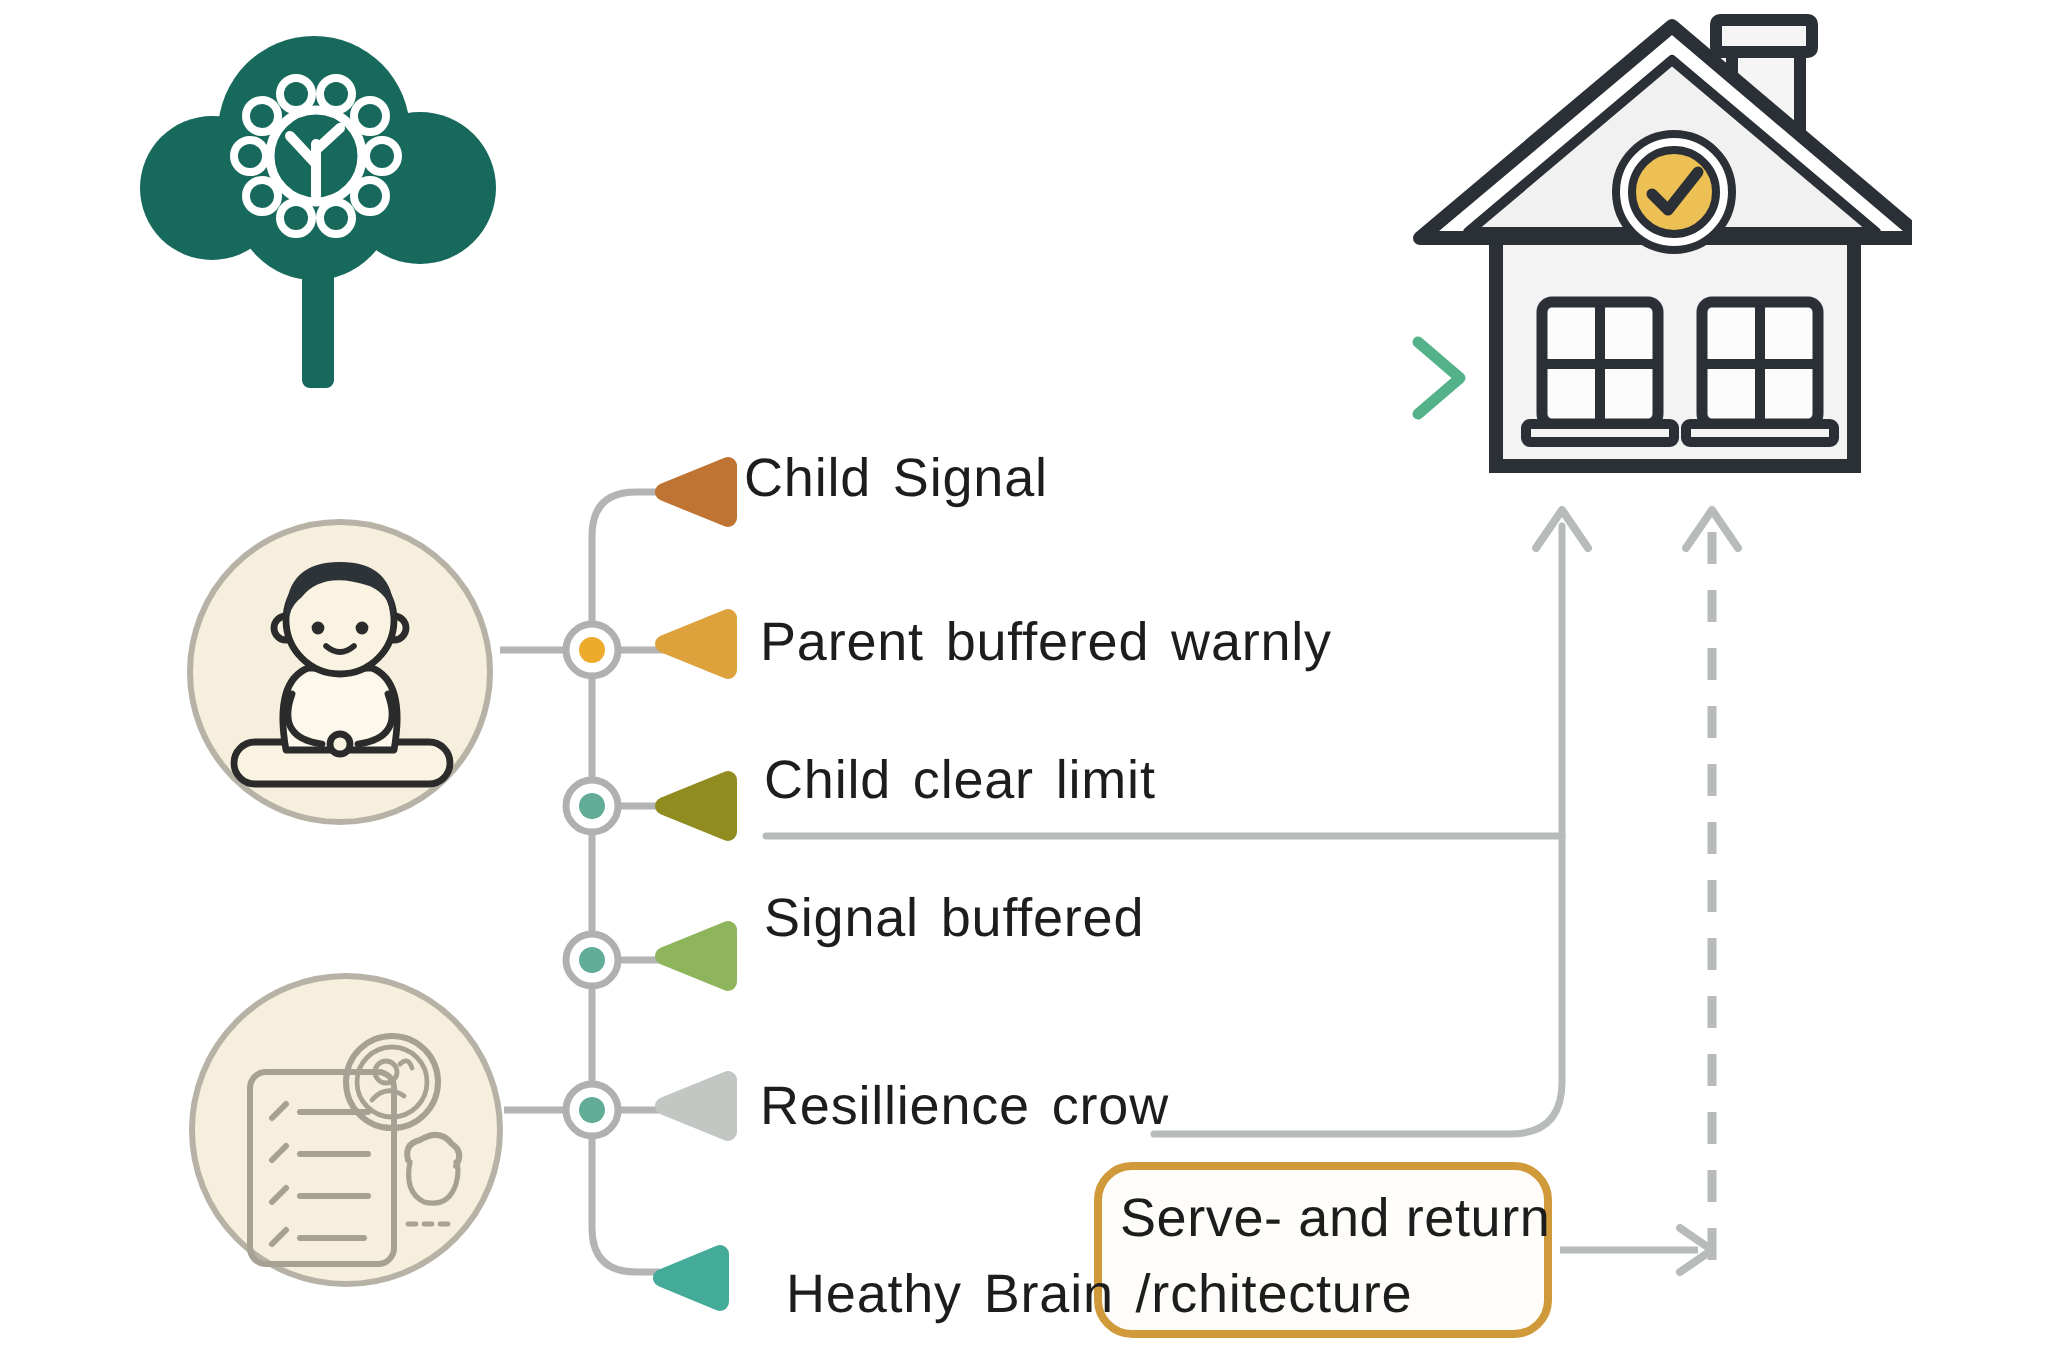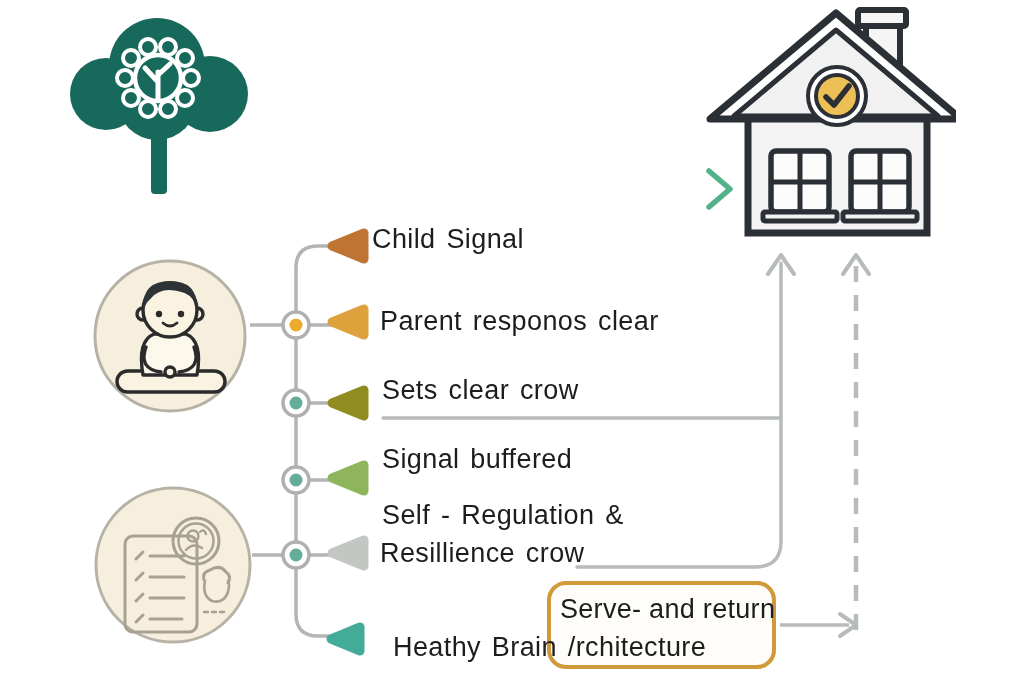--- a/index.html
+++ b/index.html
@@ -151,23 +151,22 @@
       <circle cx="104" cy="57" r="17.5" stroke-width="2.4"></circle>
       <circle cx="101" cy="52" r="5.5" stroke-width="2.4"></circle>
       <path d="M94 66 Q101 58 110 64 M108 48 Q112 44 114 50" stroke-width="2.4"></path>
       <path d="M112 96 Q110 88 118 86 Q128 80 134 88 Q140 92 136 99" stroke-width="3"></path>
       <path d="M113 97 Q110 112 120 117 Q132 120 136 108 Q138 100 136 97" stroke-width="2.6"></path>
       <path d="M112 128 H116 M120 128 H124 M128 128 H132" stroke-width="2.4"></path>
     </g>
   </svg>
 
   <div class="label" style="left:372px;top:224px;">Child Signal</div>
-  <div class="label" style="left:380px;top:306px;">Parent responos clear</div>
-  <div class="label" style="left:382px;top:375px;">Sets clear crow</div>
+  <div class="label" style="left:380px;top:306px;">Parent buffered warnly</div>
+  <div class="label" style="left:382px;top:375px;">Child clear limit</div>
   <div class="label" style="left:382px;top:444px;">Signal buffered</div>
-  <div class="label" style="left:382px;top:500px;">Self - Regulation &amp;</div>
   <div class="label" style="left:393px;top:632px;">Heathy Brain /rchitecture</div>
   <div class="label" style="left:380px;top:538px;">Resillience crow</div>
 
   <div class="callout" style="border-color: rgb(208, 154, 58);"></div>
   <div class="callout-label">Serve- and return</div>
 
 </div>
 
 </body></html>

